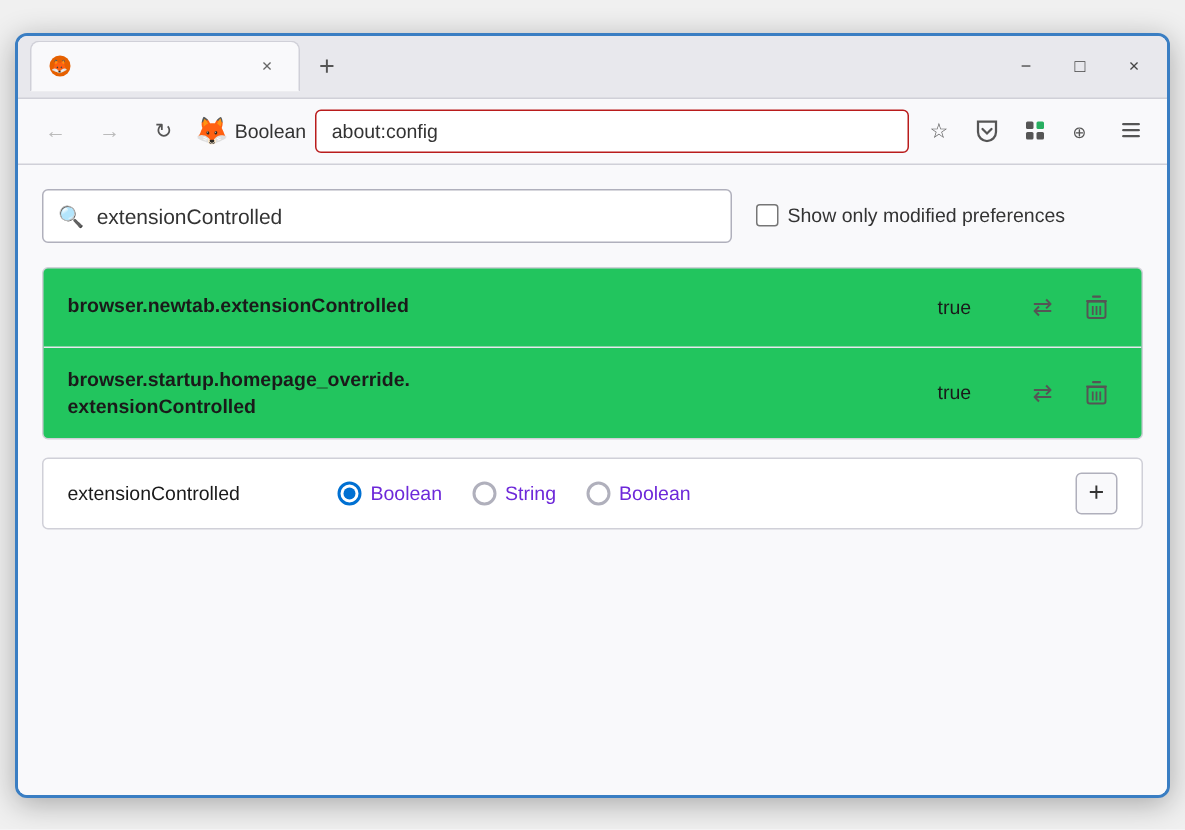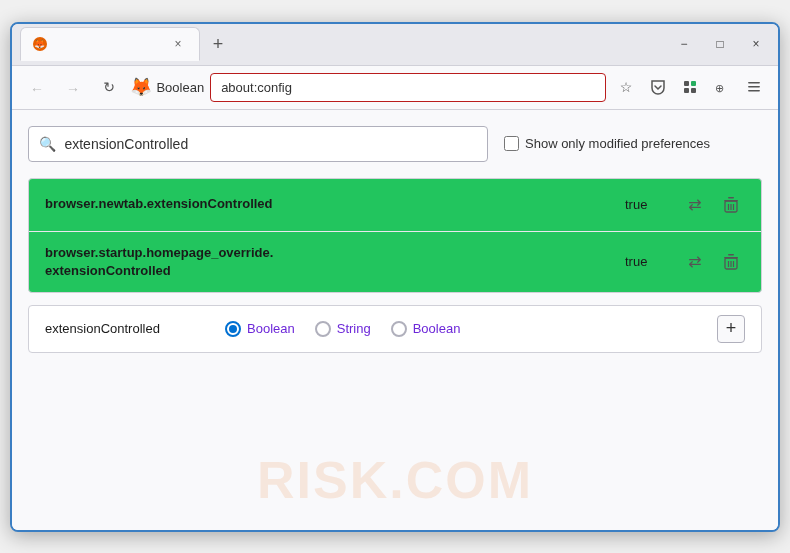--- a/index.html
+++ b/index.html
@@ -427,21 +427,20 @@
             <rect y="3" x="2" width="12" height="1.5" rx="1" fill="#555"></rect>
             <rect y="7" x="2" width="12" height="1.5" rx="1" fill="#555"></rect>
             <rect y="11" x="2" width="12" height="1.5" rx="1" fill="#555"></rect>
           </svg>
       </div>
     </div>
   </div>
 
   <div class="content">
 
-    <div class="watermark">RISK.COM</div>
 
     <div class="search-bar">
       <div class="search-input-container">
         <span style="color:#888;font-size:14px;">🔍</span>
         <input type="text" value="extensionControlled" style="">
       </div>
       <label class="show-modified">
         <input type="checkbox" style="">
         <span>Show only modified preferences</span>
       </label>

